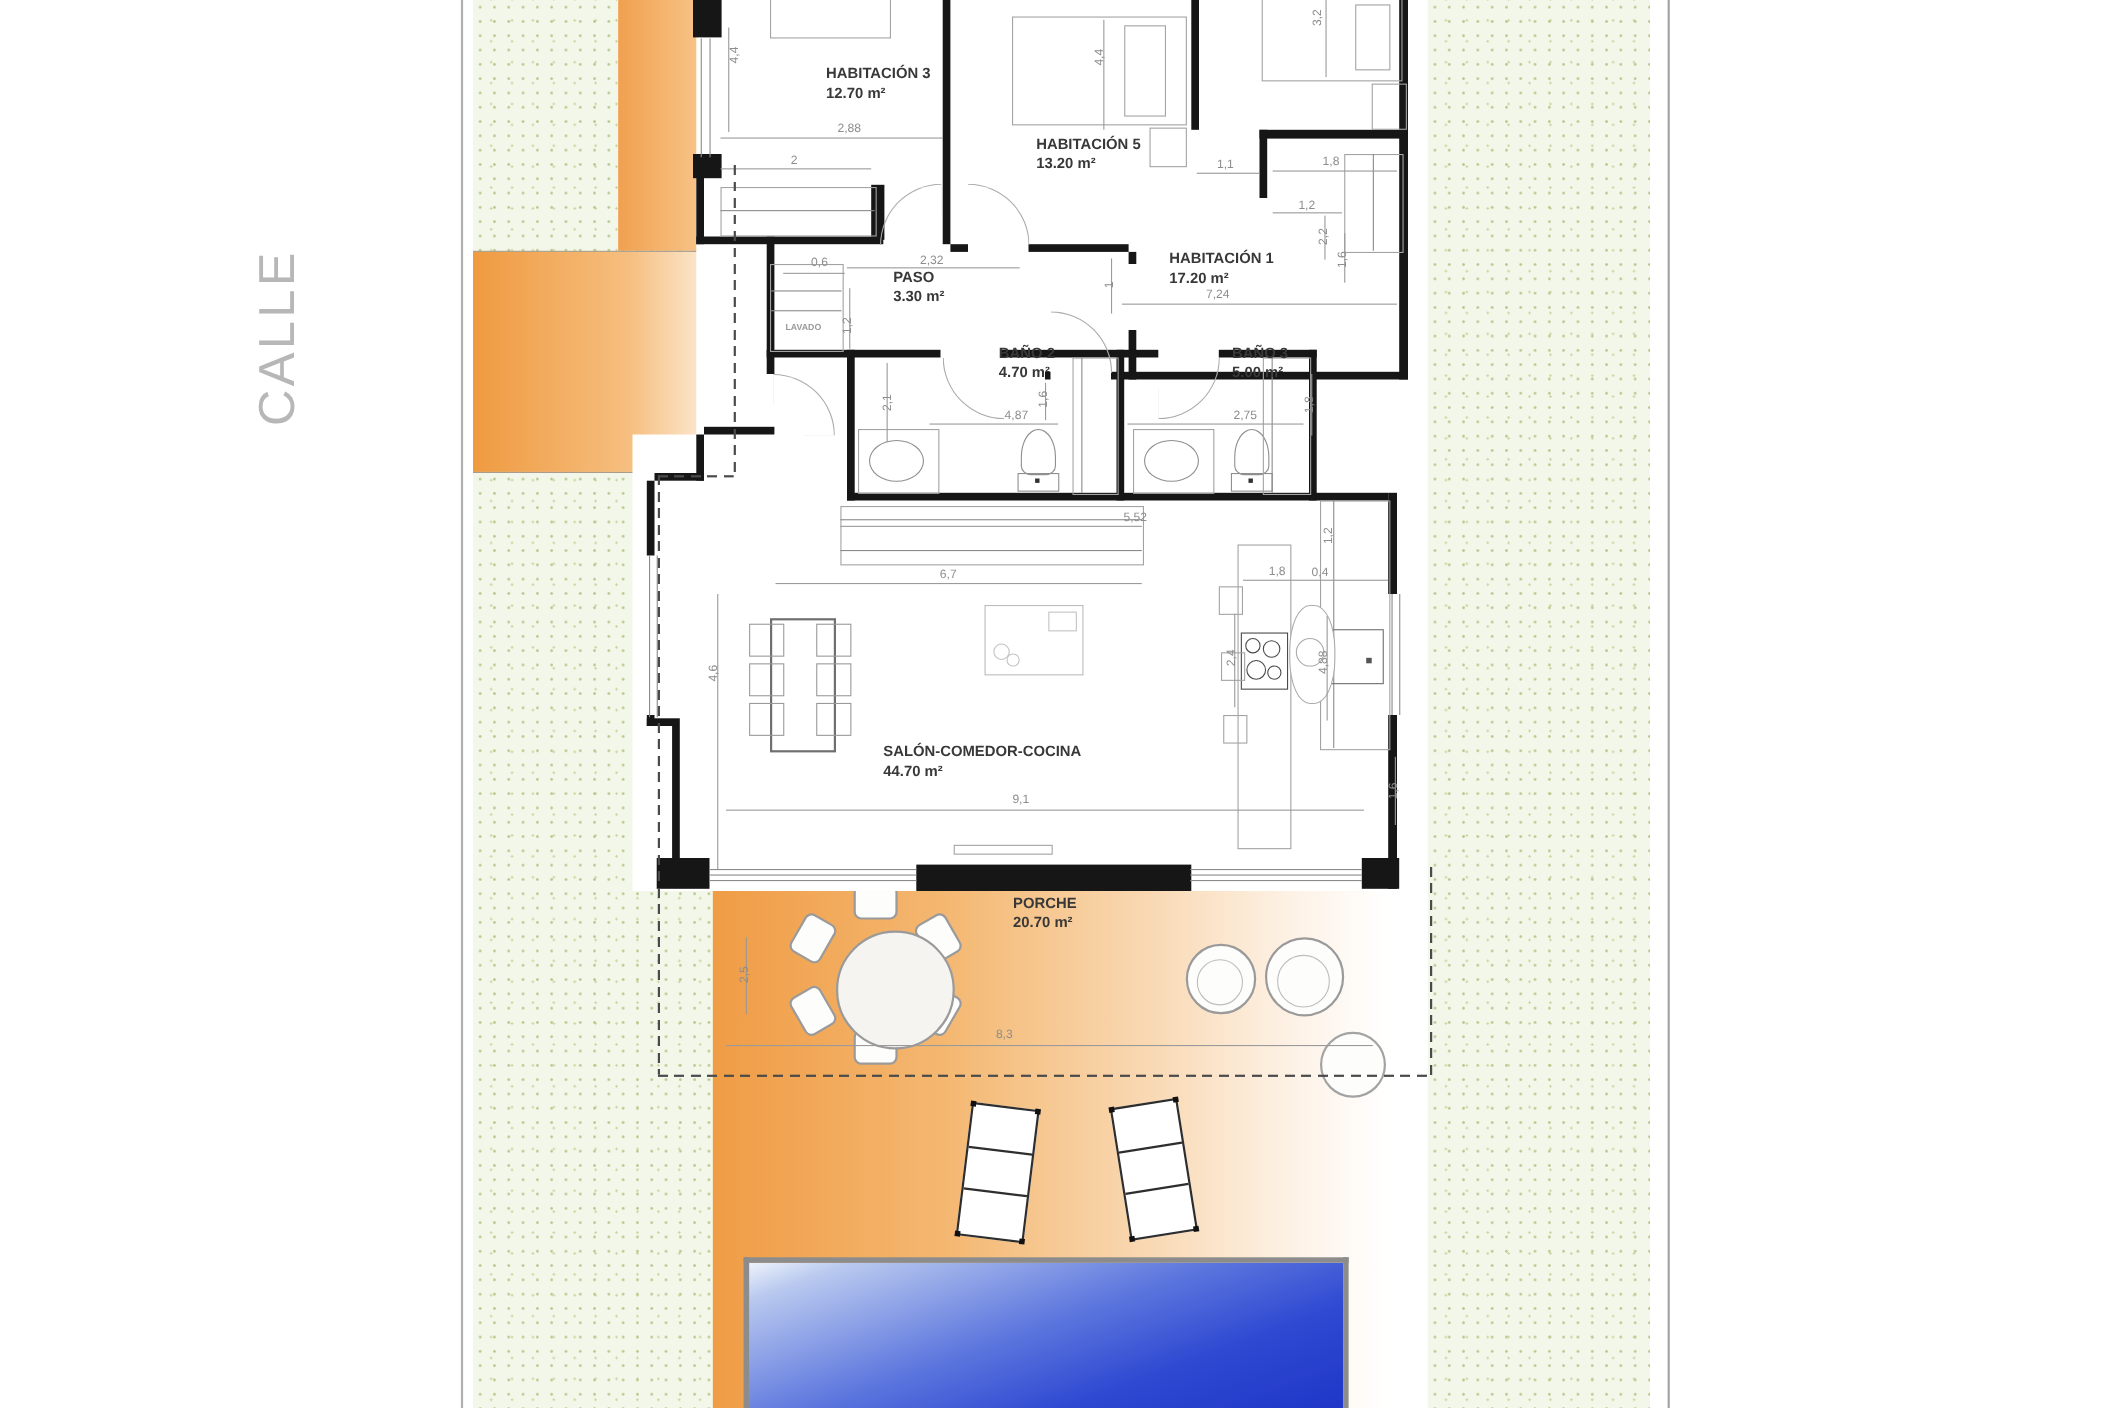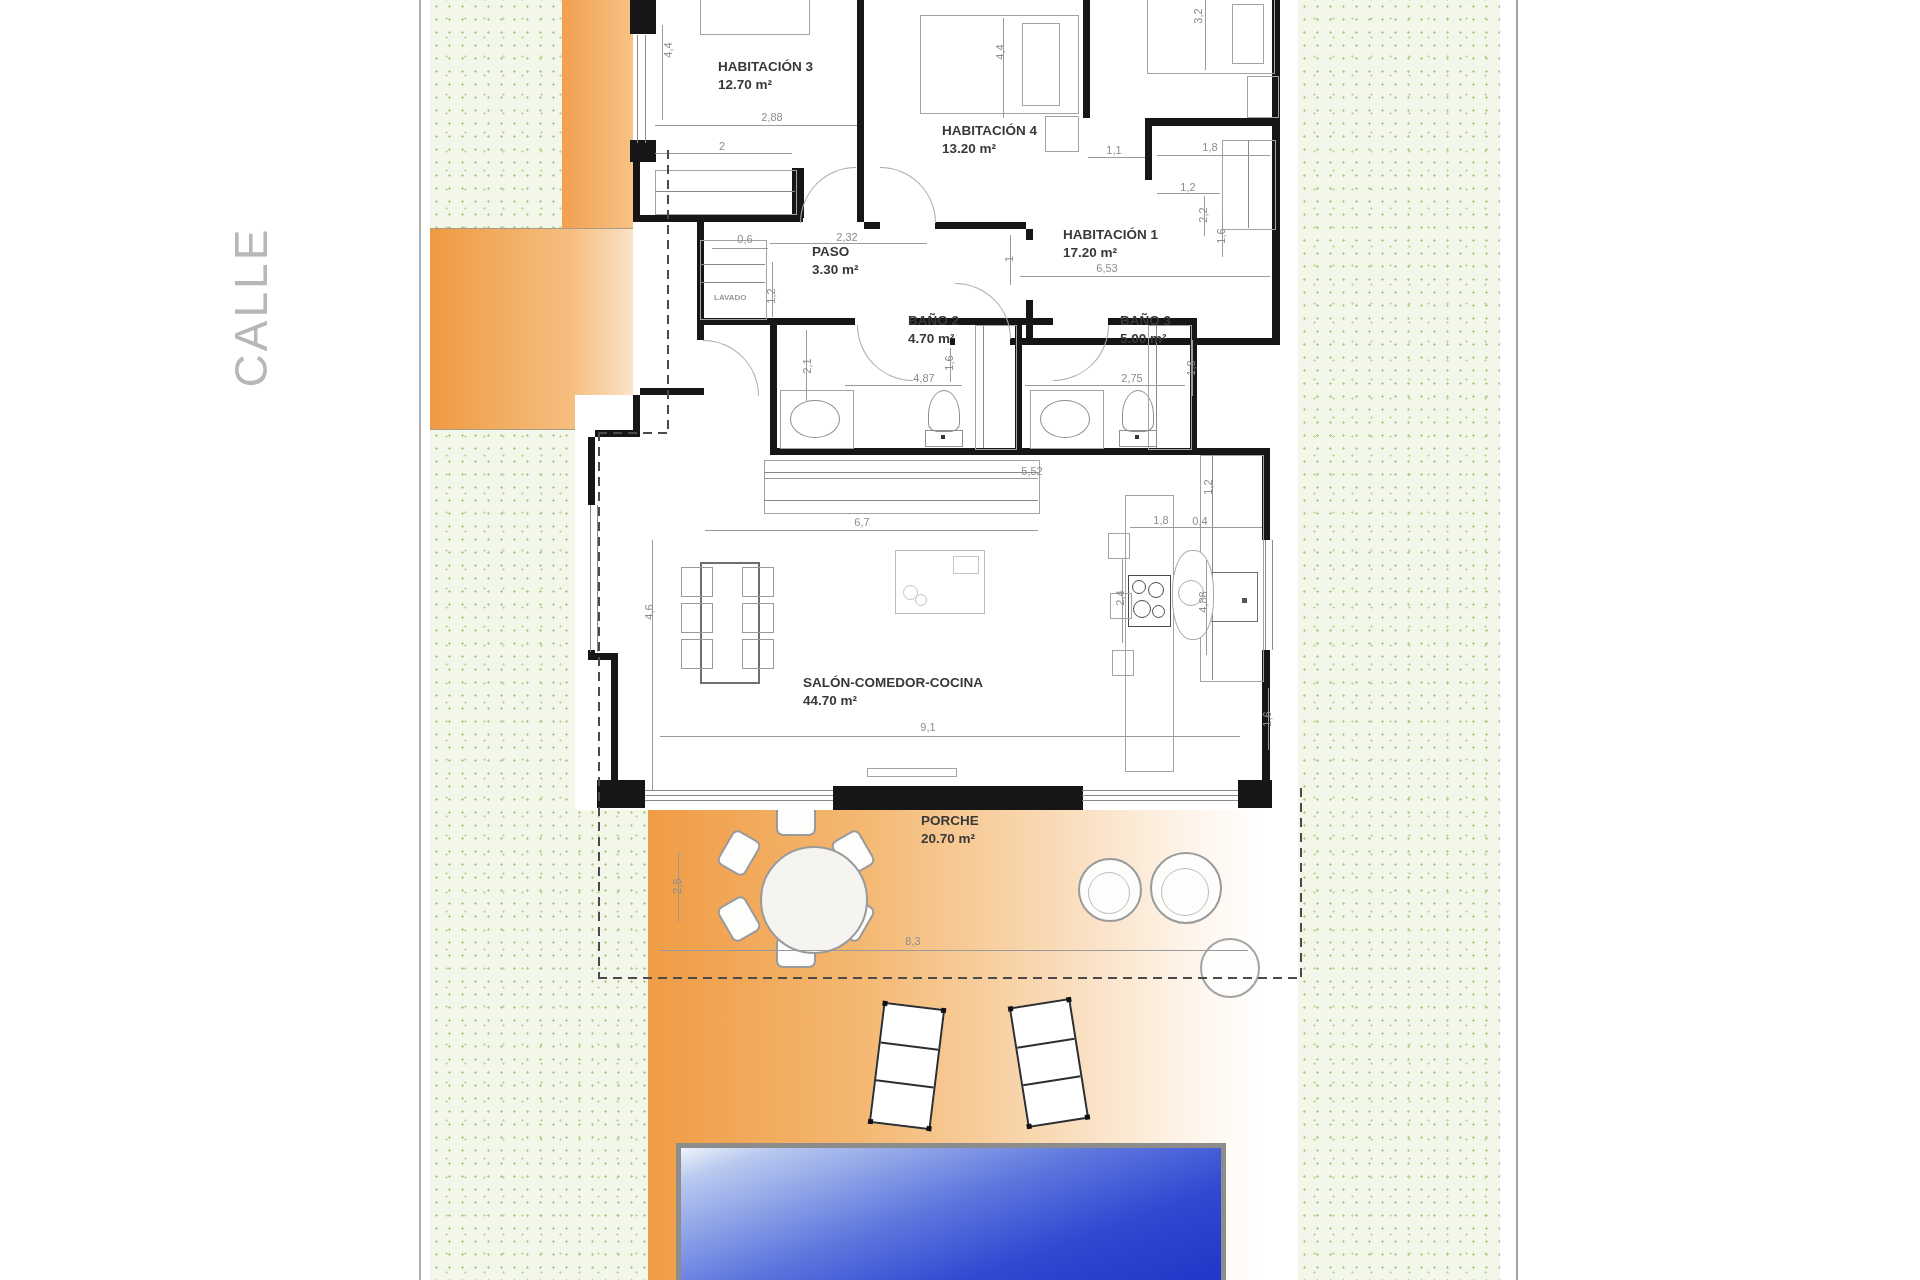--- a/index.html
+++ b/index.html
@@ -237,26 +237,26 @@
   <div class="dl" style="left:1010px;top:235px;width:1px;height:50px;"></div>
   <div class="dl" style="left:1204px;top:196px;width:1px;height:40px;"></div>
   <div class="dl" style="left:1222px;top:212px;width:1px;height:45px;"></div>
 
   <div class="dash-v" style="left:667px;top:150px;height:282px;"></div>
   <div class="dash-h" style="left:598px;top:432px;width:69px;"></div>
   <div class="dash-v" style="left:598px;top:432px;height:545px;"></div>
   <div class="dash-h" style="left:598px;top:977px;width:702px;"></div>
   <div class="dash-v" style="left:1300px;top:788px;height:191px;"></div>
 
-<div class="roomlabel" style="left: 718px; top: 58px;">
+<div class="roomlabel" style="left: 751px; top: 58px;">
       <div>HABITACIÓN 3</div>
       <div>12.70 m²</div>
     </div>
     <div class="roomlabel" style="left: 942px; top: 122px;">
-      <div>HABITACIÓN 4</div>
+      <div>HABITACIÓN 5</div>
       <div>13.20 m²</div>
     </div>
     <div class="roomlabel" style="left: 1063px; top: 226px;">
       <div>HABITACIÓN 1</div>
       <div>17.20 m²</div>
     </div>
     <div class="roomlabel" style="left: 812px; top: 243px;">
       <div>PASO</div>
       <div>3.30 m²</div>
     </div>
@@ -279,21 +279,21 @@
     <div class="dim" style="left: 668px; top: 50px; transform: translate(-50%, -50%) rotate(-90deg);">4,4</div>
     <div class="dim" style="left: 772px; top: 117px; transform: translate(-50%, -50%);">2,88</div>
     <div class="dim" style="left: 722px; top: 146px; transform: translate(-50%, -50%);">2</div>
     <div class="dim" style="left: 1000px; top: 52px; transform: translate(-50%, -50%) rotate(-90deg);">4,4</div>
     <div class="dim" style="left: 1198px; top: 16px; transform: translate(-50%, -50%) rotate(-90deg);">3,2</div>
     <div class="dim" style="left: 1114px; top: 150px; transform: translate(-50%, -50%);">1,1</div>
     <div class="dim" style="left: 1210px; top: 147px; transform: translate(-50%, -50%);">1,8</div>
     <div class="dim" style="left: 1188px; top: 187px; transform: translate(-50%, -50%);">1,2</div>
     <div class="dim" style="left: 1203px; top: 215px; transform: translate(-50%, -50%) rotate(-90deg);">2,2</div>
     <div class="dim" style="left: 1221px; top: 236px; transform: translate(-50%, -50%) rotate(-90deg);">1,6</div>
-    <div class="dim" style="left: 1107px; top: 268px; transform: translate(-50%, -50%);">6,53</div>
+    <div class="dim" style="left: 1107px; top: 268px; transform: translate(-50%, -50%);">7,24</div>
     <div class="dim" style="left: 1009px; top: 259px; transform: translate(-50%, -50%) rotate(-90deg);">1</div>
     <div class="dim" style="left: 745px; top: 239px; transform: translate(-50%, -50%);">0,6</div>
     <div class="dim" style="left: 847px; top: 237px; transform: translate(-50%, -50%);">2,32</div>
     <div class="dim" style="left: 771px; top: 296px; transform: translate(-50%, -50%) rotate(-90deg);">1,2</div>
     <div class="dim" style="left: 924px; top: 378px; transform: translate(-50%, -50%);">4,87</div>
     <div class="dim" style="left: 949px; top: 363px; transform: translate(-50%, -50%) rotate(-90deg);">1,6</div>
     <div class="dim" style="left: 807px; top: 366px; transform: translate(-50%, -50%) rotate(-90deg);">2,1</div>
     <div class="dim" style="left: 1132px; top: 378px; transform: translate(-50%, -50%);">2,75</div>
     <div class="dim" style="left: 1191px; top: 368px; transform: translate(-50%, -50%) rotate(-90deg);">1,8</div>
     <div class="dim" style="left: 1032px; top: 471px; transform: translate(-50%, -50%);">5,52</div>

